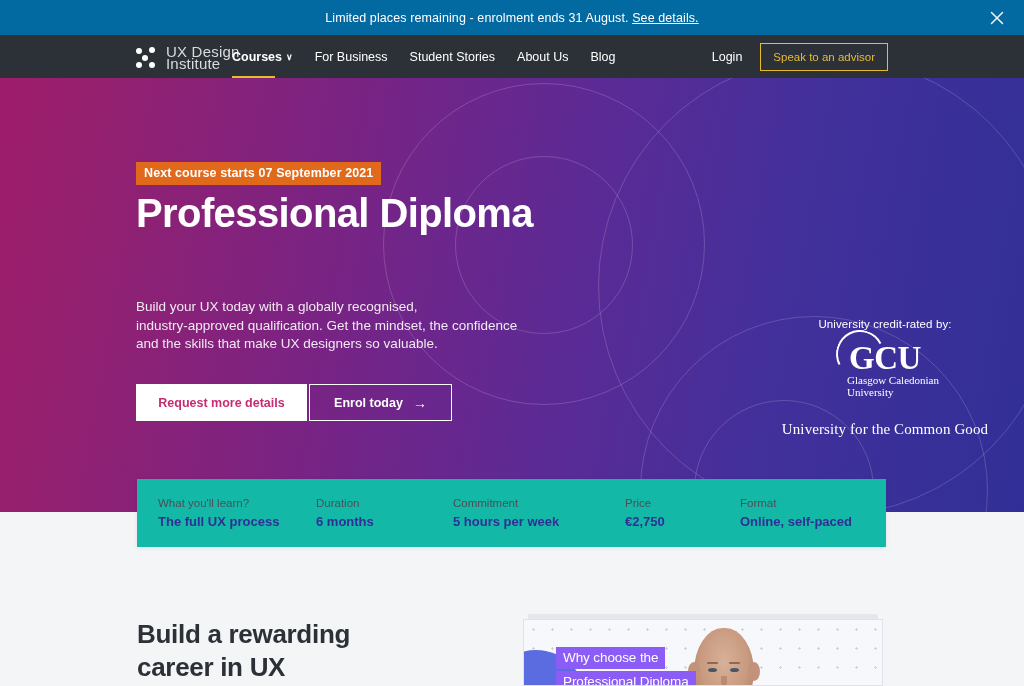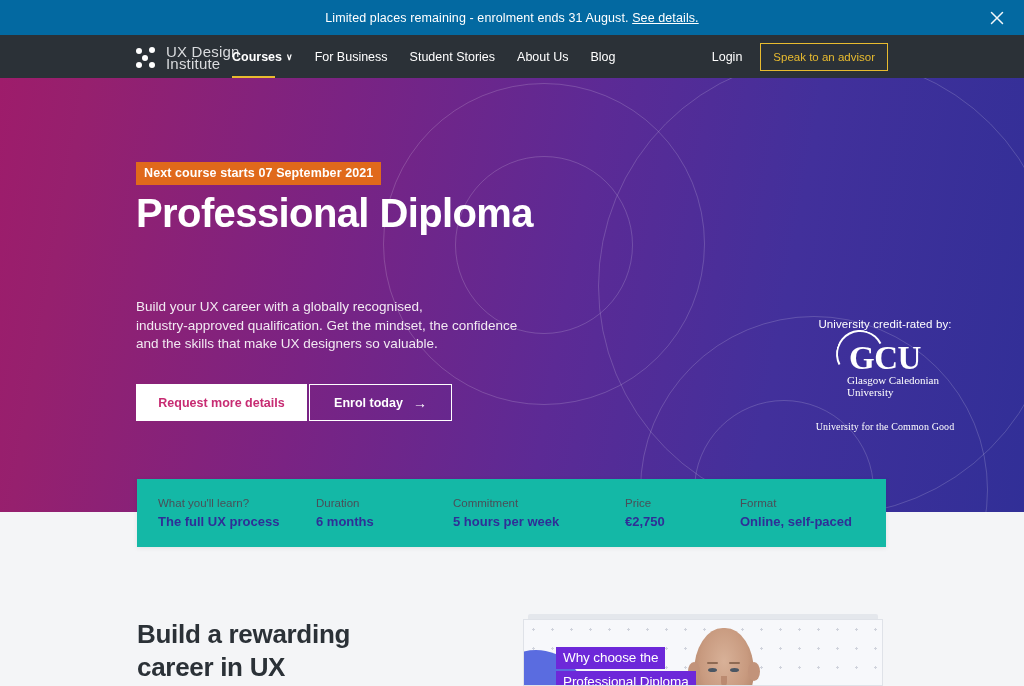--- a/index.html
+++ b/index.html
@@ -102,21 +102,21 @@
     position:absolute; left:-13px; top:-12px; width:48px; height:48px;
     border:2px solid #fff; border-radius:50%;
     border-right-color:transparent; border-bottom-color:transparent;
     transform:rotate(18deg);
   }
   .gcu-name{
     font-family:"Liberation Serif", serif; font-size:11px; line-height:11.5px;
     text-align:left; margin-left:16px; margin-top:1px;
   }
   .gcu-motto{
-    font-family:"Liberation Serif", serif; font-size:10px; margin-top:21px; letter-spacing:.1px;
+    font-family:"Liberation Serif", serif; font-size:15px; margin-top:21px; letter-spacing:.1px;
   }
 
   
   .stats{
     position:absolute; left:137px; top:479px; width:749px; height:68px;
     background:#14b8a6; display:flex; align-items:center;
     box-shadow:0 1px 5px rgba(0,0,0,.08);
   }
   .stat{ padding-left:21px; }
   .s0{ width:158px; } .s1{ width:137px; } .s2{ width:172px; } .s3{ width:115px; } .s4{ width:auto; }
@@ -149,21 +149,21 @@
   }
   .face-ear-l{ position:absolute; left:-6px; top:34px; width:12px; height:19px; border-radius:50%; background:#c2937a; }
   .face-ear-r{ position:absolute; right:-6px; top:34px; width:12px; height:19px; border-radius:50%; background:#c2937a; }
   .eye{ position:absolute; top:40px; width:9px; height:4px; border-radius:50%; background:#4a5663; }
   .eye-l{ left:14px; } .eye-r{ left:36px; }
   .brow{ position:absolute; top:34px; width:11px; height:2px; background:#8e6a53; border-radius:2px; }
   .brow-l{ left:13px; } .brow-r{ left:35px; }
   .nose{ position:absolute; left:27px; top:48px; width:6px; height:11px; background:#bb8a70; border-radius:0 0 50% 50%; }
 
   .sub-chip{
-    position:absolute; background:#6d28d9; color:#ffffff;
+    position:absolute; background:#8b5cf6; color:#ffffff;
     font-size:13.5px; padding:3px 7px 4px 7px; white-space:nowrap; letter-spacing:-.1px;
   }
   .sub1{ left:32px; top:27px; }
   .sub2{ left:32px; top:51px; }
 
   .stack-edge{
     position:absolute; left:528px; top:614px; width:350px; height:5px;
     background:#e4e7ec; border-radius:2px 2px 0 0;
   }
 </style>
@@ -225,21 +225,21 @@
     </div>
 
     <div class="hero-inner">
       <div class="badge">Next course starts 07 September 2021</div>
 
       <div class="hero-title">
         <div>Professional Diploma</div>
       </div>
 
       <div class="hero-sub">
-        <div>Build your UX career with a globally recognised,</div>
+        <div>Build your UX today with a globally recognised,</div>
         <div>industry-approved qualification. Get the mindset, the confidence</div>
         <div>and the skills that make UX designers so valuable.</div>
       </div>
 
       <div class="hero-btns">
         <div class="btn btn-white">Request more details</div>
         <div class="btn btn-ghost">
           <span>Enrol today</span>
           <span class="arrow">→</span>
         </div>

